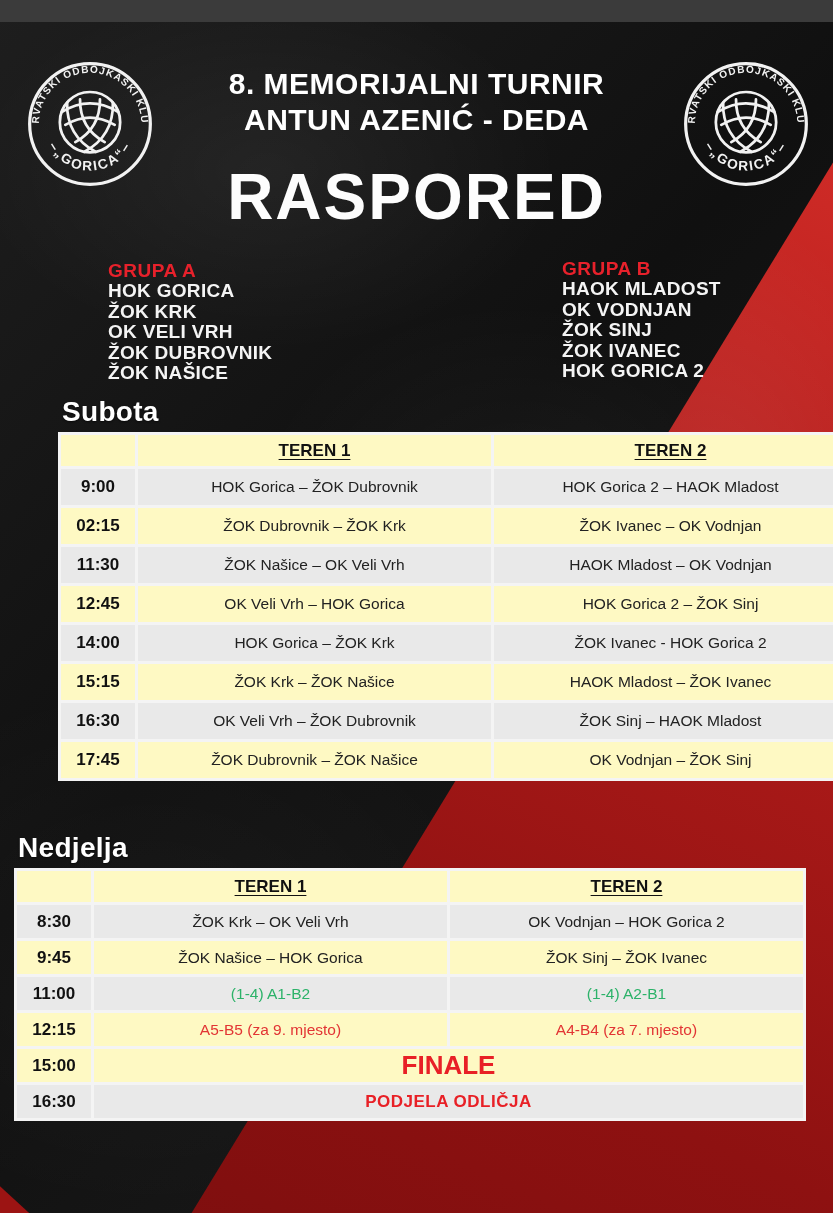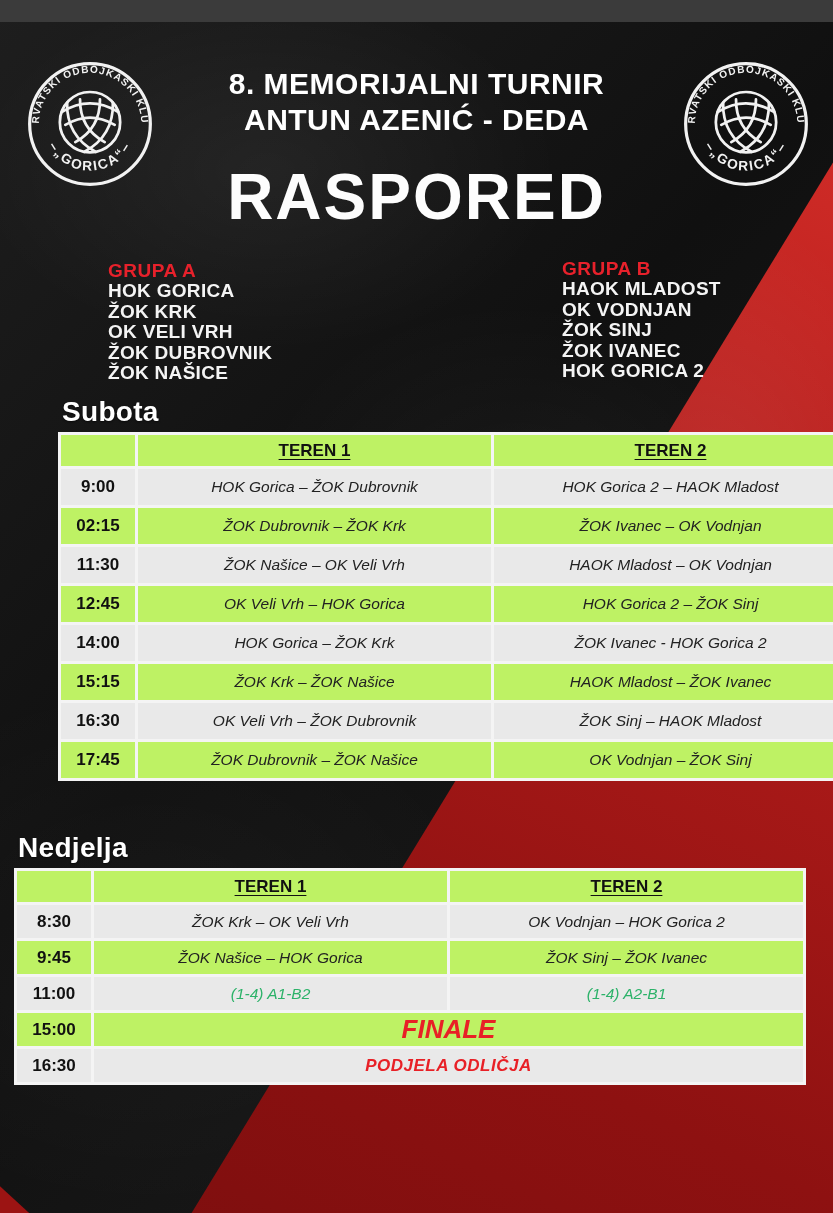--- a/index.html
+++ b/index.html
@@ -65,28 +65,28 @@
 
   table.sched{
     width:792px; table-layout:fixed;
     border-collapse:separate; border-spacing:3px;
     background:#f4f4f4;
   }
   table.sched col.c-time{ width:74px; }
   table.sched th, table.sched td{
     text-align:center; vertical-align:middle; overflow:hidden;
   }
-  .row-gray th, .row-gray td{ background:#bef264; }
+  .row-gray th, .row-gray td{ background:#fef9c3; }
   .row-light td{ background:#e9e9e9; }
   th.col-head{
     color:#111; font-size:17px; font-weight:bold;
     text-decoration:underline; text-underline-offset:3px; height:31px;
   }
   td.time{ color:#111; font-size:17px; font-weight:bold; }
-  td.match{ color:#222; font-size:15.5px; font-weight:normal;font-style:italic; }
+  td.match{ color:#222; font-size:15.5px; font-weight:normal; }
   .t-subota td{ height:36px; }
   .t-nedjelja td{ height:33px; }
   td.match.c-green{ color:#2cb269; }
   td.match.c-red{ color:#e23434; }
   td.match.big-red{ color:#e82026; font-weight:bold; font-size:26px; }
   td.match.big-red2{ color:#e82026; font-weight:bold; font-size:17px; letter-spacing:0.5px; }
 </style>
 </head>
 <body>
 
@@ -271,20 +271,25 @@
               <td class="time">9:45</td>
               <td class="match">ŽOK Našice – HOK Gorica</td>
               <td class="match">ŽOK Sinj – ŽOK Ivanec</td>
             </tr>
             <tr class="row-light">
               <td class="time">11:00</td>
               <td class="match c-green">(1-4) A1-B2</td>
               <td class="match c-green">(1-4) A2-B1</td>
             </tr>
             <tr class="row-gray">
+              <td class="time">12:15</td>
+              <td class="match c-red">A5-B5 (za 9. mjesto)</td>
+              <td class="match c-red">A4-B4 (za 7. mjesto)</td>
+            </tr>
+            <tr class="row-gray">
               <td class="time">15:00</td>
               <td colspan="2" class="match big-red">FINALE</td>
             </tr>
             <tr class="row-light">
               <td class="time">16:30</td>
               <td colspan="2" class="match big-red2">PODJELA ODLIČJA</td>
             </tr>
           </tbody>
         </table>
     </section>

